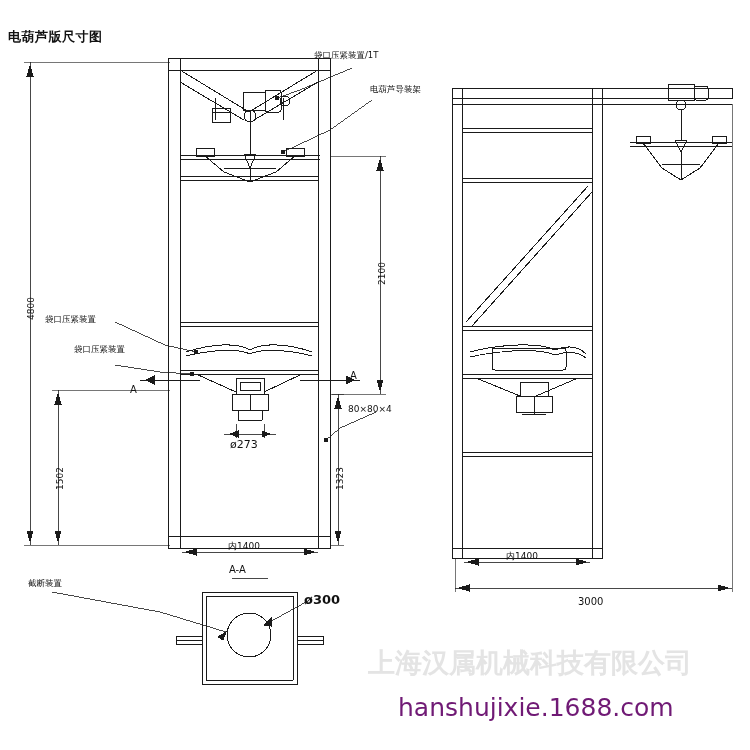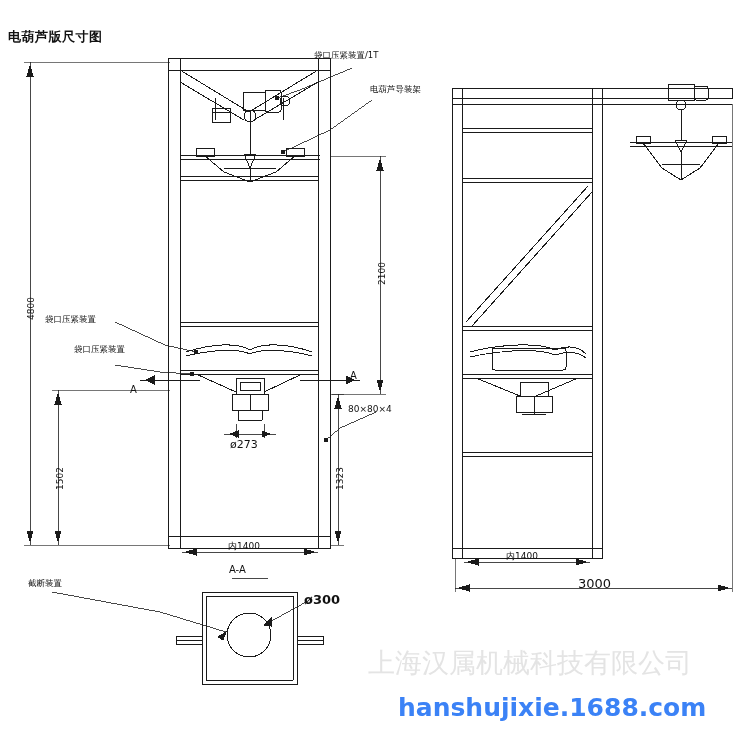--- a/index.html
+++ b/index.html
@@ -12,25 +12,25 @@
   }
   #stage{position:absolute;left:0;top:0;width:750px;height:750px;}
   svg{position:absolute;left:0;top:0;}
   .title{
     position:absolute;left:8px;top:28px;
     font-size:13px;font-weight:bold;color:#111;
     letter-spacing:0.5px;
   }
   .wm1{
     position:absolute;left:368px;top:645px;
-    font-size:27px;color:#e4e4e4;font-weight:normal;white-space:nowrap;
+    font-size:27px;color:#e4e4e4;font-weight:bold;white-space:nowrap;
   }
   .wm2{
     position:absolute;left:398px;top:693px;
-    font-size:25px;color:#3b82f6;font-weight:bold;white-space:nowrap;
+    font-size:25px;color:#701a75;font-weight:normal;white-space:nowrap;
   }
   .lbl{
     position:absolute;font-size:8.5px;color:#111;white-space:nowrap;
   }
   .lbl.rot{
     transform:rotate(-90deg);
     transform-origin:left top;
   }
 </style>
 </head>
@@ -246,21 +246,21 @@
   <div class="lbl" style="left:348px;top:404px;font-size:9px;text-align:center;">80×80×4</div>
   <div class="lbl" style="left:230px;top:438px;font-size:11px;">ø273</div>
   <div class="lbl" style="left:304px;top:592px;font-size:13px;font-weight:bold;">ø300</div>
 
   <div class="lbl" style="left:130px;top:384px;font-size:10px;">A</div>
   <div class="lbl" style="left:350px;top:370px;font-size:10px;">A</div>
   <div class="lbl" style="left:229px;top:564px;font-size:10px;text-align:right;">A-A</div>
 
   <div class="lbl" style="left:228px;top:540px;font-size:9px;">内1400</div>
   <div class="lbl" style="left:506px;top:550px;font-size:9px;">内1400</div>
-  <div class="lbl" style="left:578px;top:576px;font-size:13px;">3000</div>
+  <div class="lbl" style="left:578px;top:596px;font-size:10px;">3000</div>
 
   <div class="lbl rot" style="left:26px;top:320px;font-size:9px;">4800</div>
   <div class="lbl rot" style="left:377px;top:285px;font-size:9px;">2100</div>
   <div class="lbl rot" style="left:55px;top:490px;font-size:9px;">1502</div>
   <div class="lbl rot" style="left:335px;top:490px;font-size:9px;">1323</div>
 
   <div class="wm1">上海汉属机械科技有限公司</div>
   <div class="wm2">hanshujixie.1688.com</div>
 
 </div>

